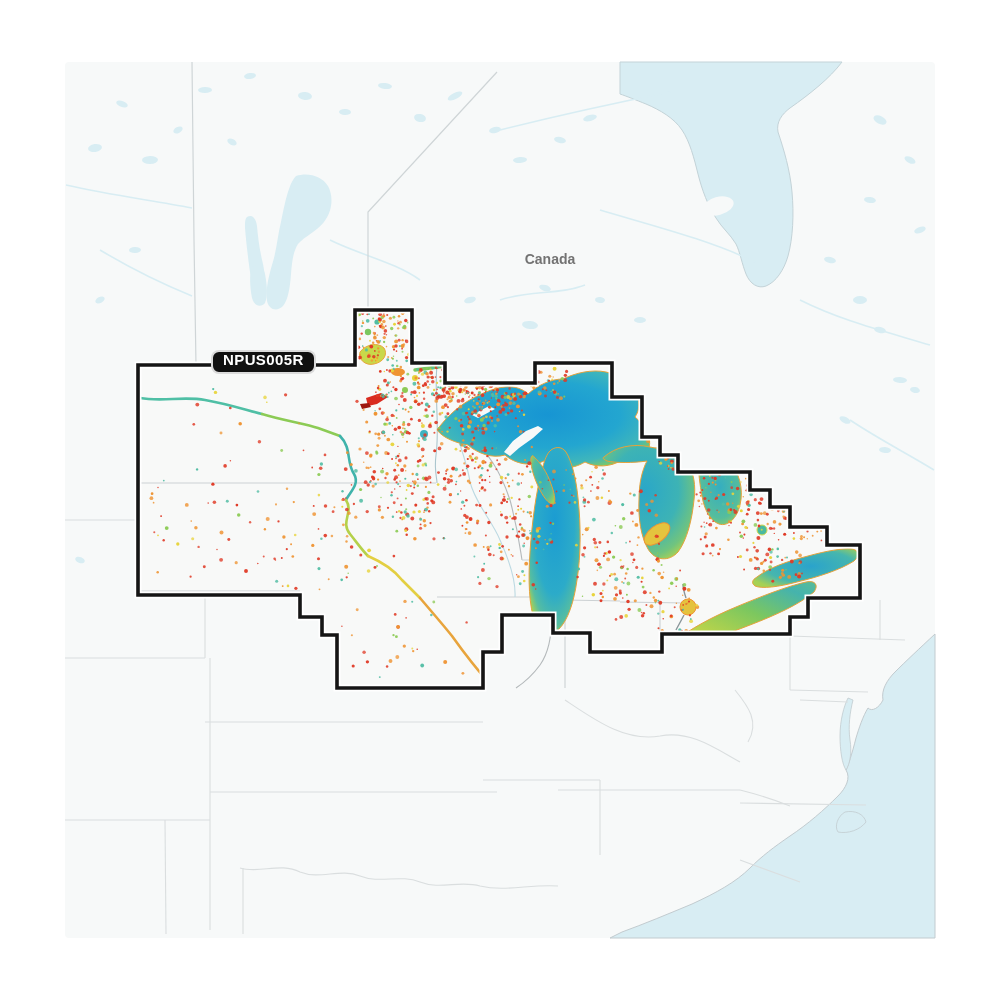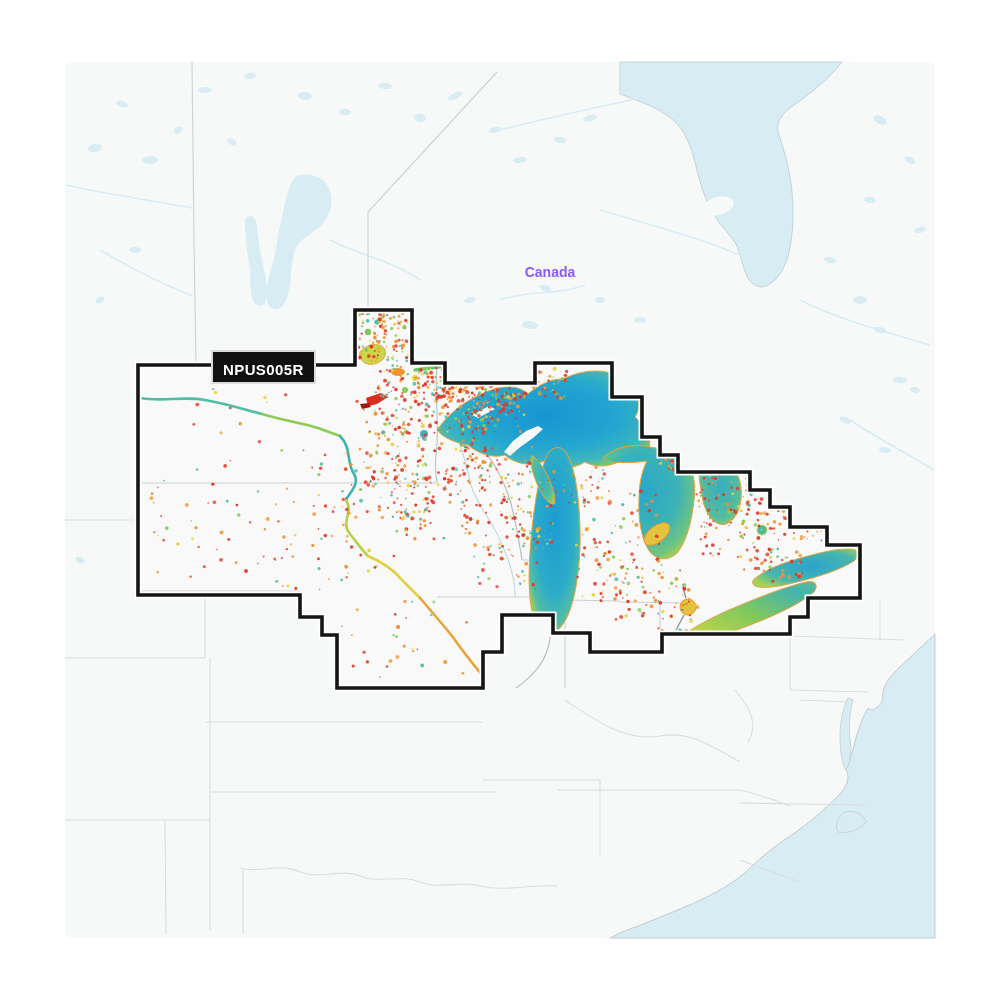--- a/index.html
+++ b/index.html
@@ -3,25 +3,25 @@
 <meta charset="utf-8">
 <style>
   html,body{margin:0;padding:0;background:#ffffff;width:1000px;height:1000px;overflow:hidden;}
   #page{position:relative;width:1000px;height:1000px;background:#ffffff;font-family:"Liberation Sans",sans-serif;}
   #map-svg{position:absolute;left:0;top:0;width:1000px;height:1000px;}
   .overlay{position:absolute;pointer-events:none;}
   #region-badge{
     left:211px;top:350px;
     background:#111111;color:#ffffff;
     font-size:15px;font-weight:700;letter-spacing:.4px;
-    padding:10px 10px 5px 10px;border-radius:1px;
+    padding:0 10px 5px 10px;border-radius:8px;
     border:2px solid rgba(255,255,255,.85);
     line-height:1;
   }
-  .map-label{color:#8b5cf6;font-weight:600;margin-top:13px;}
+  .map-label{color:#737373;font-weight:600;}
   #canada-label{left:495px;top:251px;width:110px;text-align:center;font-size:14px;}
   #us-label{left:200px;top:724px;width:160px;text-align:center;font-size:13px;line-height:20.5px;white-space:pre-line;}
 </style>
 </head>
 <body>
 
 <div id="page">
 
 <svg id="map-svg" viewBox="0 0 1000 1000">
   <defs>

